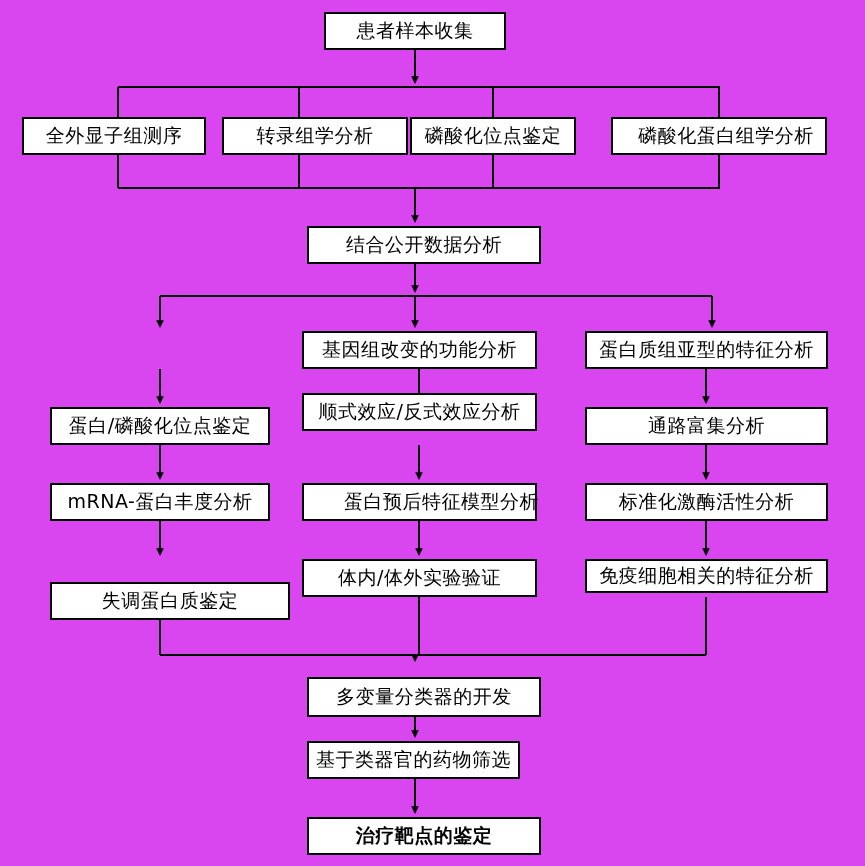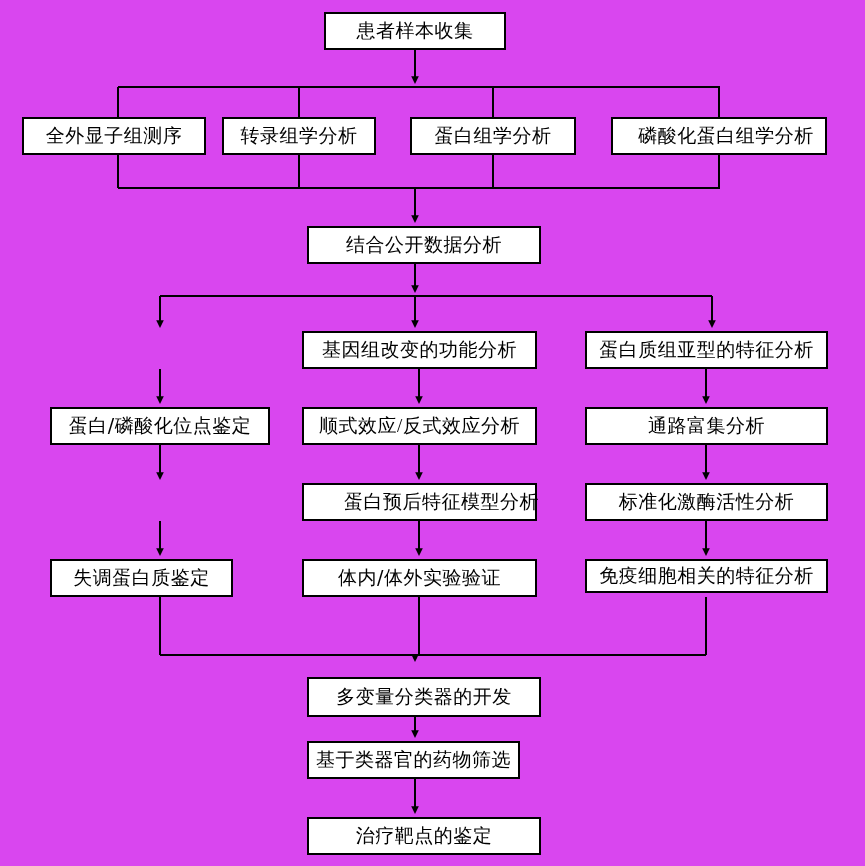--- a/index.html
+++ b/index.html
@@ -115,47 +115,50 @@
   </svg>
 
   <div class="node" style="left:324px;top:12px;width:182px;height:38px;">
     <span>患者样本收集</span>
   </div>
 
   <div class="node" style="left:22px;top:117px;width:184px;height:38px;">
     <span>全外显子组测序</span>
   </div>
 
-  <div class="node" style="left:222px;top:117px;width:154px;height:38px;">
+  <div class="node" style="left:222px;top:117px;width:186px;height:38px;">
     <span>转录组学分析</span>
   </div>
 
   <div class="node" style="left:410px;top:117px;width:166px;height:38px;">
-    <span>蛋白组学分析</span>
+    <span>磷酸化位点鉴定</span>
   </div>
 
   <div class="node" style="left:611px;top:117px;width:216px;height:38px;padding-left:14px;">
     <span>磷酸化蛋白组学分析</span>
   </div>
 
   <div class="node" style="left:307px;top:226px;width:234px;height:38px;">
     <span>结合公开数据分析</span>
   </div>
 
   <div class="node" style="left:50px;top:407px;width:220px;height:38px;">
     <span>蛋白/磷酸化位点鉴定</span>
   </div>
-  <div class="node" style="left:50px;top:559px;width:183px;height:38px;">
+  <div class="node" style="left:50px;top:483px;width:220px;height:38px;">
+    <span>mRNA-蛋白丰度分析</span>
+  </div>
+  <div class="node" style="left:50px;top:582px;width:240px;height:38px;">
     <span>失调蛋白质鉴定</span>
   </div>
 
   <div class="node" style="left:302px;top:331px;width:235px;height:38px;">
     <span>基因组改变的功能分析</span>
   </div>
-  <div class="node" style="left:302px;top:407px;width:235px;height:38px;font-family:Liberation Serif, serif;">
+  <div class="node" style="left:302px;top:393px;width:235px;height:38px;">
     <span>顺式效应/反式效应分析</span>
   </div>
   <div class="node" style="left:302px;top:483px;width:235px;height:38px;padding-left:44px;">
     <span>蛋白预后特征模型分析</span>
   </div>
   <div class="node" style="left:302px;top:559px;width:235px;height:38px;">
     <span>体内/体外实验验证</span>
   </div>
 
   <div class="node" style="left:585px;top:331px;width:243px;height:38px;">
@@ -170,17 +173,17 @@
   <div class="node" style="left:585px;top:559px;width:243px;height:34px;">
     <span>免疫细胞相关的特征分析</span>
   </div>
 
   <div class="node" style="left:307px;top:665px;width:234px;height:40px;margin-top:12px;">
     <span>多变量分类器的开发</span>
   </div>
   <div class="node" style="left:307px;top:741px;width:213px;height:38px;">
     <span>基于类器官的药物筛选</span>
   </div>
-  <div class="node" style="left:307px;top:817px;width:234px;height:38px;">
+  <div class="node" style="left:307px;top:817px;width:234px;height:38px;font-weight:bold;">
     <span>治疗靶点的鉴定</span>
   </div>
 
 </div>
 
 </body></html>

